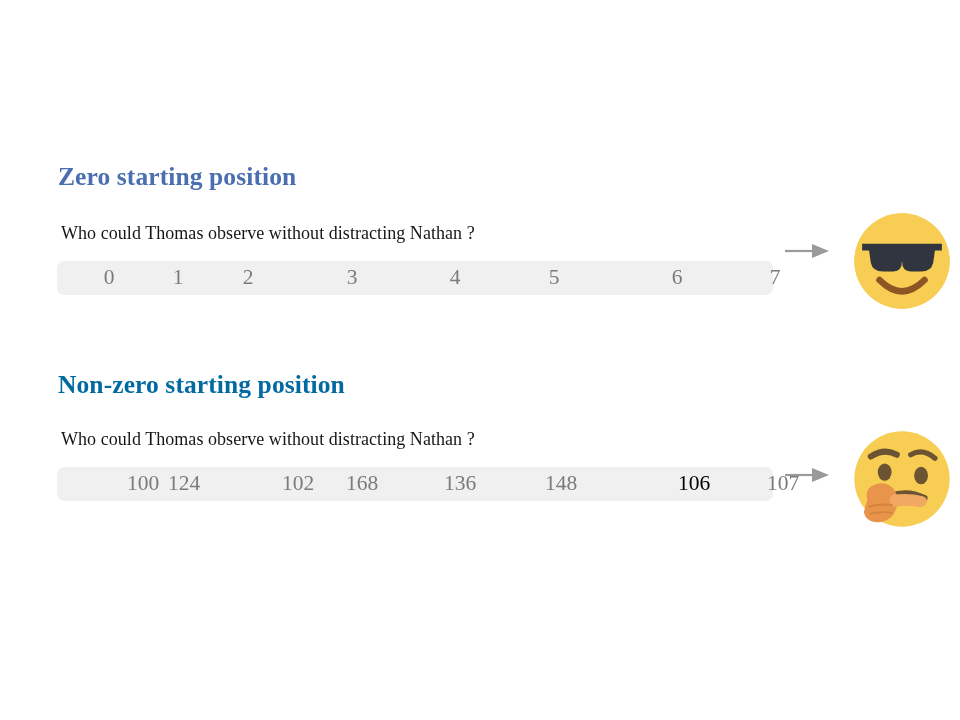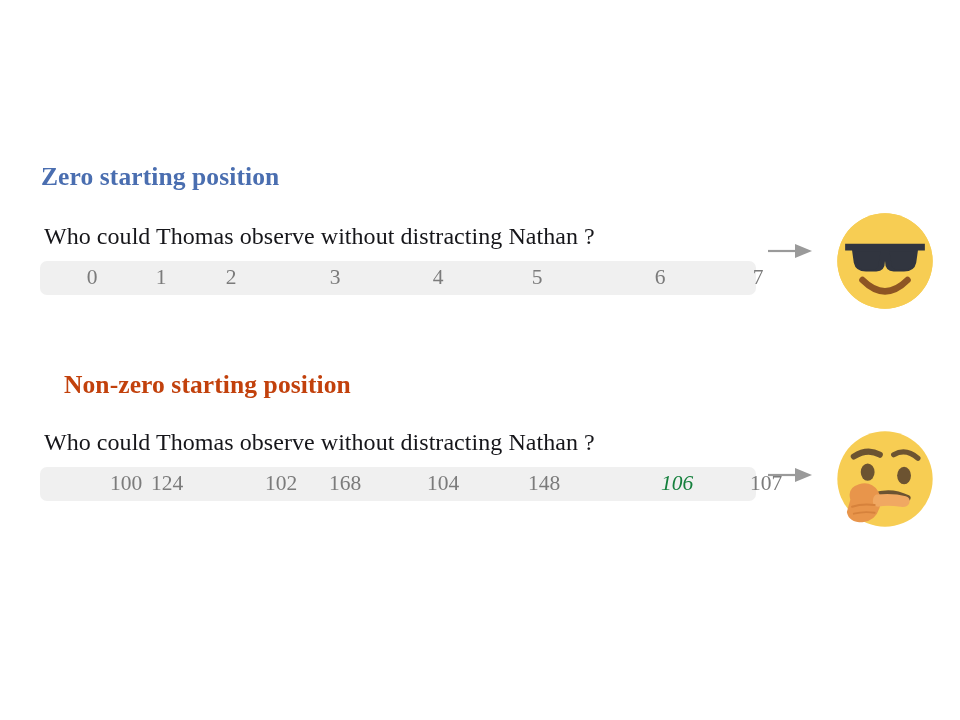--- a/index.html
+++ b/index.html
@@ -10,21 +10,21 @@
     width: 960px;
     height: 720px;
     background: #ffffff;
     font-family: "Liberation Serif", serif;
     overflow: hidden;
     position: relative;
   }
 
   .slide {
     position: absolute;
-    left: 0; top: 0;
+    left: 17px; top: 0;
     width: 852px;
     height: 720px;
   }
 
   
   .section {
     position: absolute;
     left: 0;
     width: 960px;
   }
@@ -51,21 +51,21 @@
     left: 0;
   }
   #row-zero     { top: 60px; }
   #row-nonzero  { top: 58px; }
 
   .sentence {
     position: absolute;
     left: 44px;
     top: 0;
     font-family: "Liberation Serif", serif;
-    font-size: 24px;
+    font-size: 18px;
     color: #16161a;
     white-space: nowrap;
     letter-spacing: 0.05px;
   }
 
   
   .index-band {
     position: absolute;
     left: 40px;
     top: 38px;
@@ -148,34 +148,34 @@
 
           <path d="M34 82 Q60 108 86 82" fill="none" stroke="#8d5524" stroke-width="7.5" stroke-linecap="round"></path>
         </svg>
       </div>
 
     </div>
   </div>
 
   <div class="section" id="section-nonzero">
 
-    <div class="section-heading" id="heading-nonzero" style="color: #c2410c; margin-left: 23px;">Non-zero starting position</div>
+    <div class="section-heading" id="heading-nonzero" style="color: #0369a1;">Non-zero starting position</div>
 
     <div class="row" id="row-nonzero">
 
       <div class="sentence" id="sentence-nonzero">Who could Thomas observe without distracting Nathan ?</div>
 
       <div class="index-band" id="band-nonzero" style="background: rgb(240, 240, 240);">
         <span class="idx" style="left: 58px; color: rgb(123, 123, 123); margin-left: 28px;">100</span>
         <span class="idx" style="left: 127px; color: rgb(123, 123, 123);">124</span>
         <span class="idx" style="left: 201px; color: rgb(123, 123, 123); margin-left: 40px;">102</span>
         <span class="idx" style="left: 305px; color: rgb(123, 123, 123);">168</span>
-        <span class="idx" style="left: 403px; color: rgb(123, 123, 123);">104</span>
+        <span class="idx" style="left: 403px; color: rgb(123, 123, 123);">136</span>
         <span class="idx" style="left: 504px; color: rgb(123, 123, 123);">148</span>
-        <span class="idx" style="left: 637px; color: #15803d; font-style: italic;">106</span>
+        <span class="idx" style="left: 637px; color: #000000;">106</span>
         <span class="idx" style="left: 726px; color: rgb(123, 123, 123);">107</span>
       </div>
 
       <div class="arrow" id="arrow-nonzero">
         <svg viewBox="0 0 46 20" width="46" height="20">
           <line x1="1" y1="10" x2="30" y2="10" stroke="#9a9a9a" stroke-width="2.2"></line>
           <polygon points="28,3 45,10 28,17" fill="#9a9a9a"></polygon>
         </svg>
       </div>
 

